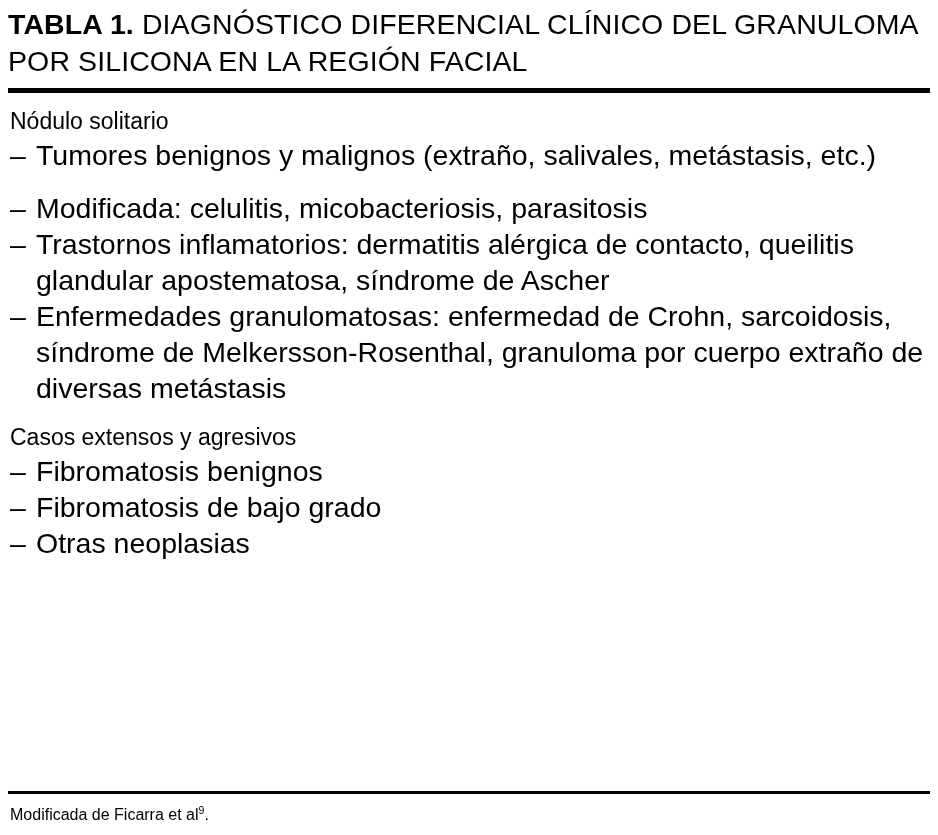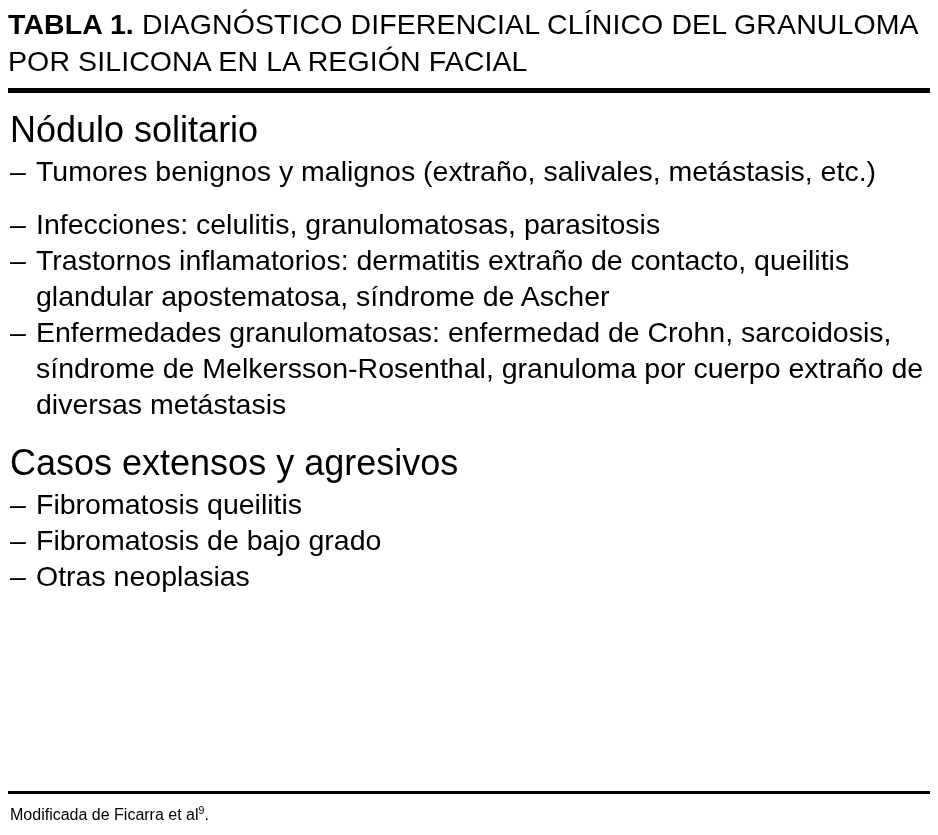--- a/index.html
+++ b/index.html
@@ -45,21 +45,21 @@
     margin: 0 0 10px 0;
     width: 100%;
   }
   .group {
     margin-bottom: 17px;
   }
   .group:last-of-type {
     margin-bottom: 1px;
   }
   .group-heading {
-    font-size: 36px;
+    font-size: 23px;
     line-height: 1.26;
     margin: 0 0 2px 0;
     white-space: nowrap;
   }
   .item {
     font-size: 28.5px;
     line-height: 1.26;
     display: flex;
     align-items: flex-start;
     margin: 0;
@@ -110,37 +110,37 @@
       <div class="group-heading">Nódulo solitario</div>
       <div class="item">
         <span class="dash">–</span>
         <span class="item-text">Tumores benignos y malignos (extraño, salivales, metástasis, etc.)</span>
       </div>
     </div>
 
     <div class="group">
       <div class="item">
         <span class="dash">–</span>
-        <span class="item-text">Infecciones: celulitis, granulomatosas, parasitosis</span>
+        <span class="item-text">Modificada: celulitis, micobacteriosis, parasitosis</span>
       </div>
       <div class="item">
         <span class="dash">–</span>
-        <span class="item-text">Trastornos inflamatorios: dermatitis extraño de contacto, queilitis glandular apostematosa, síndrome de Ascher</span>
+        <span class="item-text">Trastornos inflamatorios: dermatitis alérgica de contacto, queilitis glandular apostematosa, síndrome de Ascher</span>
       </div>
       <div class="item">
         <span class="dash">–</span>
         <span class="item-text">Enfermedades granulomatosas: enfermedad de Crohn, sarcoidosis, síndrome de Melkersson-Rosenthal, granuloma por cuerpo extraño de diversas metástasis</span>
       </div>
     </div>
 
     <div class="group">
       <div class="group-heading">Casos extensos y agresivos</div>
       <div class="item">
         <span class="dash">–</span>
-        <span class="item-text">Fibromatosis queilitis</span>
+        <span class="item-text">Fibromatosis benignos</span>
       </div>
       <div class="item">
         <span class="dash">–</span>
         <span class="item-text">Fibromatosis de bajo grado</span>
       </div>
       <div class="item">
         <span class="dash">–</span>
         <span class="item-text">Otras neoplasias</span>
       </div>
     </div>

